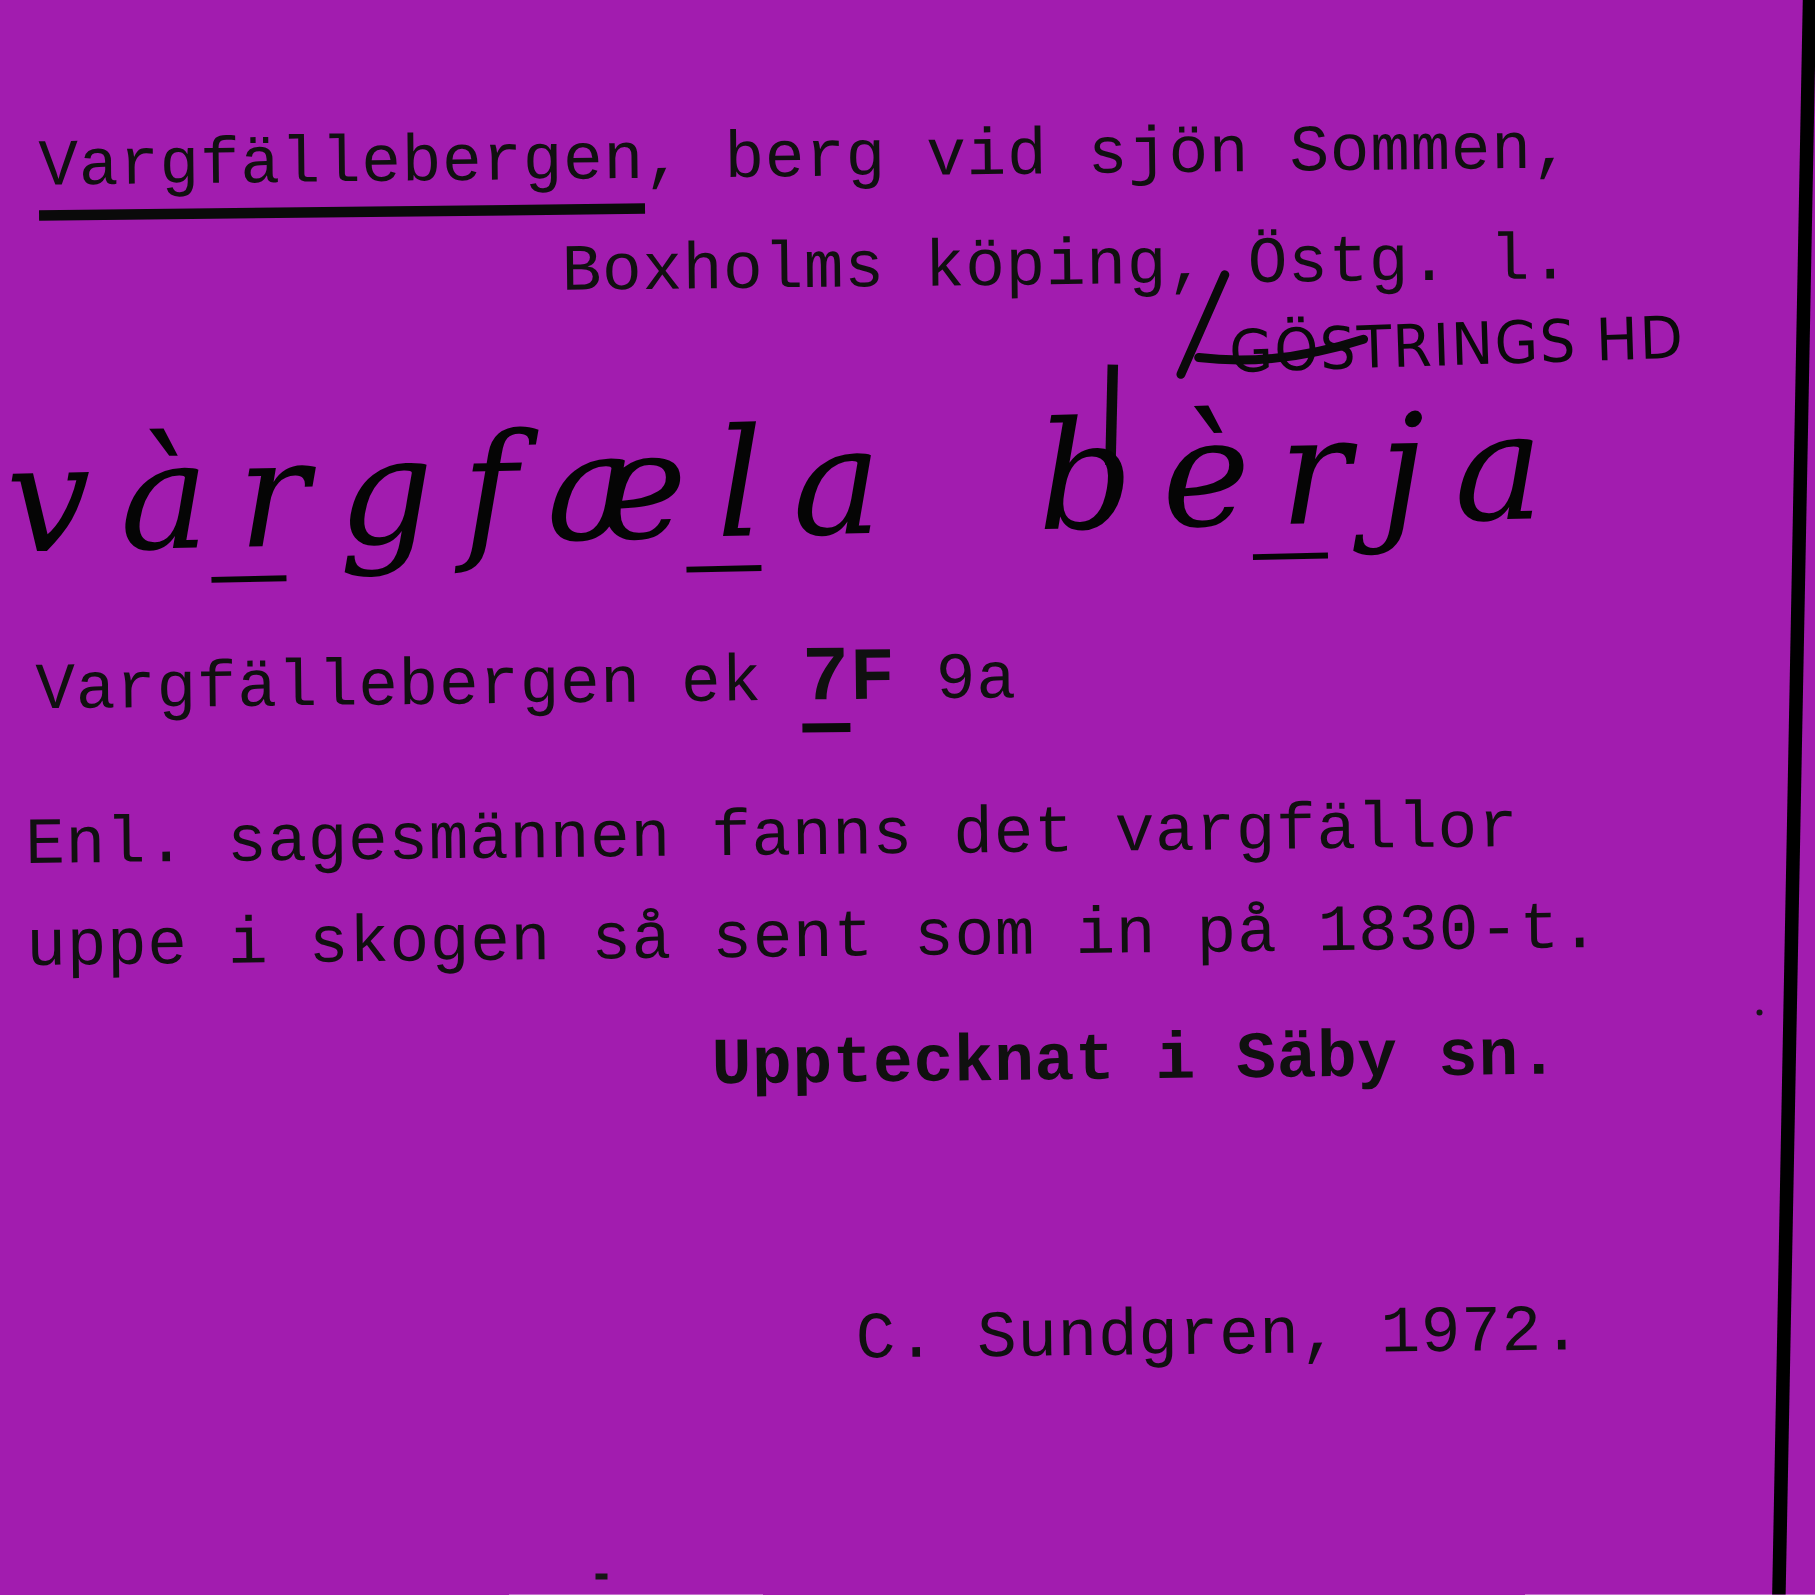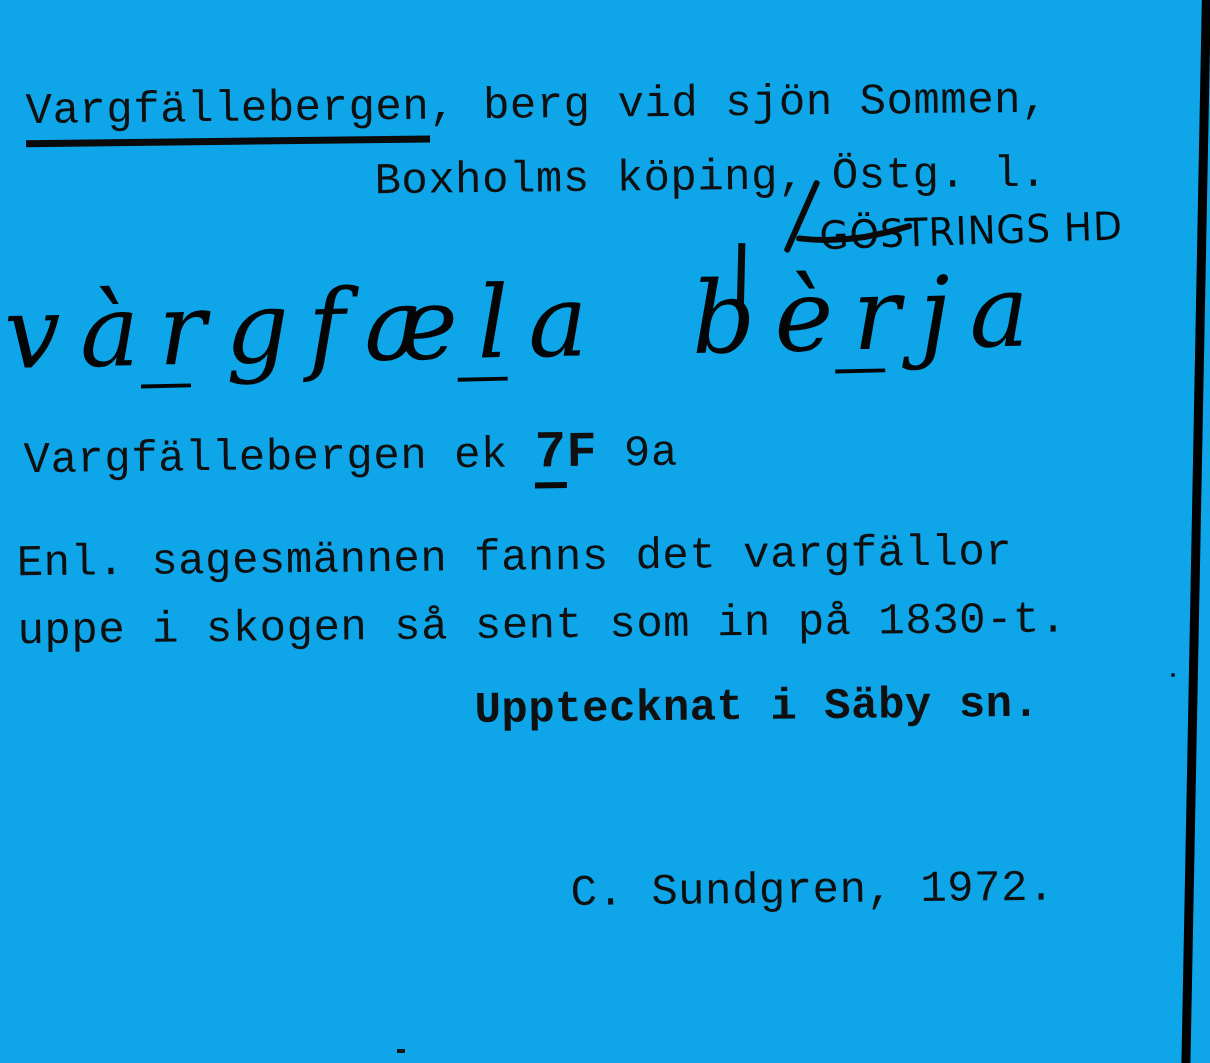--- a/index.html
+++ b/index.html
@@ -4,21 +4,21 @@
 <style>
   html,body{margin:0;padding:0;}
   body{
     width:1210px;height:1063px;
     background:#ffffff;
     font-family:"Liberation Mono", monospace;
     color:#111111;
     overflow:hidden;
     position:relative;
   }
-  .card{position:absolute;inset:0;background:#0ea5e9;}
+  .card{position:absolute;inset:0;background:#a21caf;}
   .content{
     position:absolute;inset:0;
     transform:rotate(-0.65deg);
     transform-origin:40px 140px;
   }
   .tline{
     position:absolute;
     font-size:44px;
     line-height:1.1;
     letter-spacing:0.5px;

